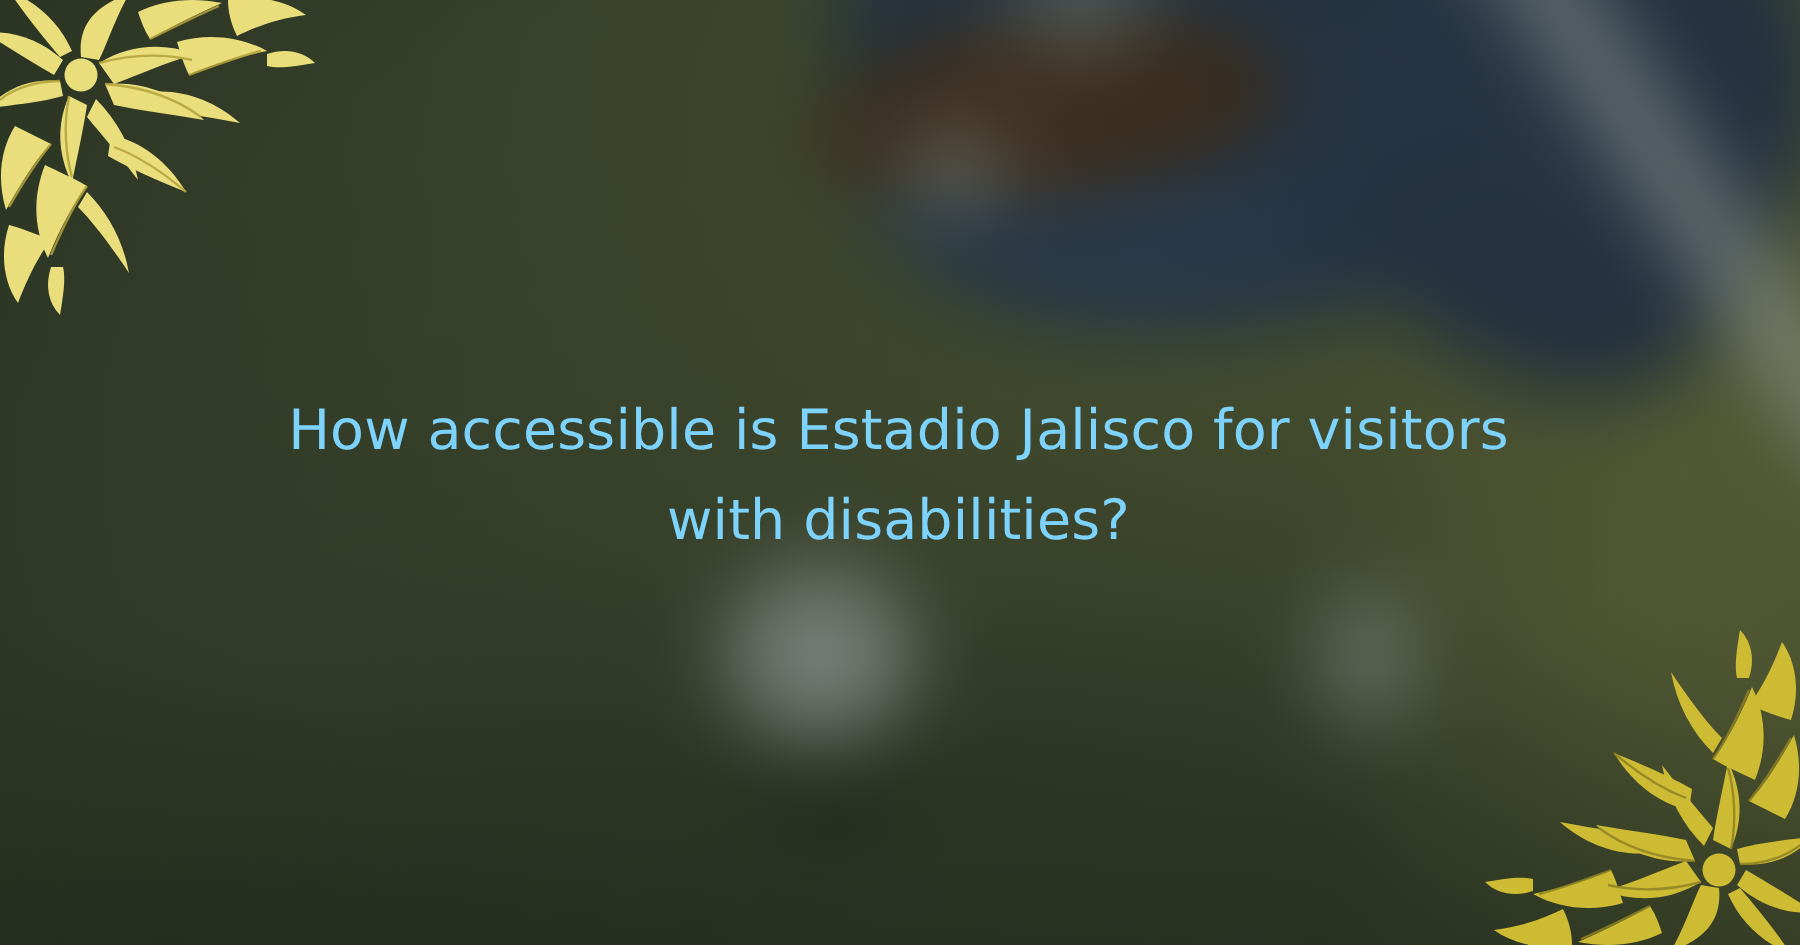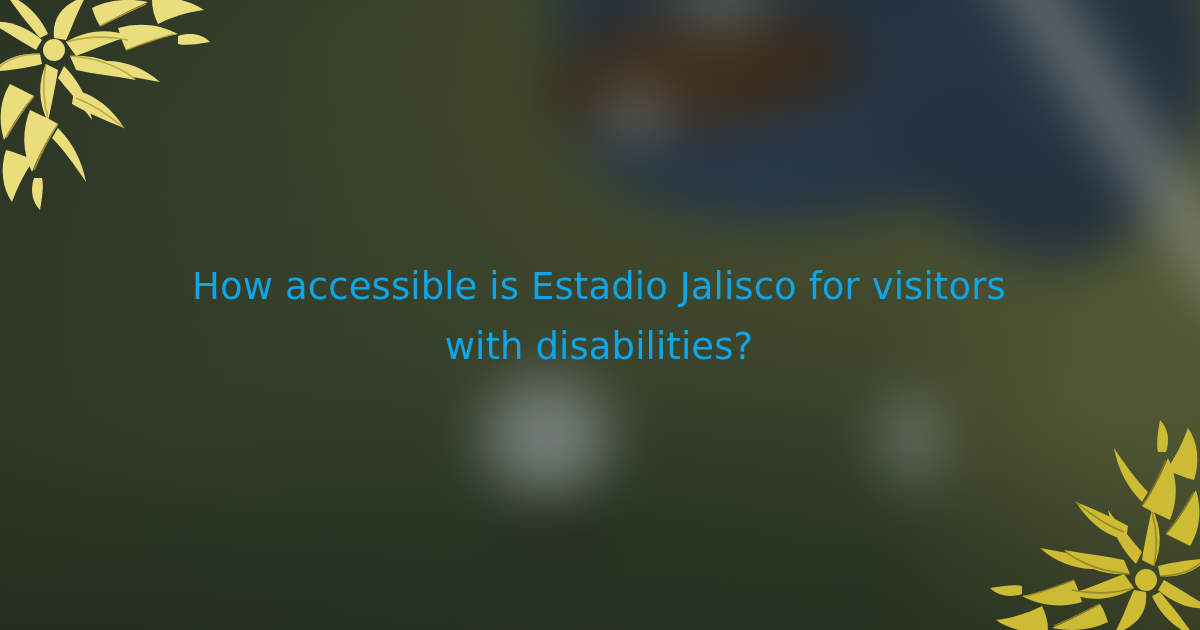--- a/index.html
+++ b/index.html
@@ -197,21 +197,21 @@
   }
 
   #banner-title {
     margin: 0;
     width: 100%;
     text-align: center;
     font-family: "DejaVu Sans", sans-serif;
     font-size: 37px;
     line-height: 1.62;
     font-weight: 400;
-    color: #0ea5e9;
+    color: #7dd3fc;
     letter-spacing: 0.1px;
   }
 </style>
 </head>
 <body>
 
 <div id="card">
 
   <div class="photo">
     <div class="photo-layer">

